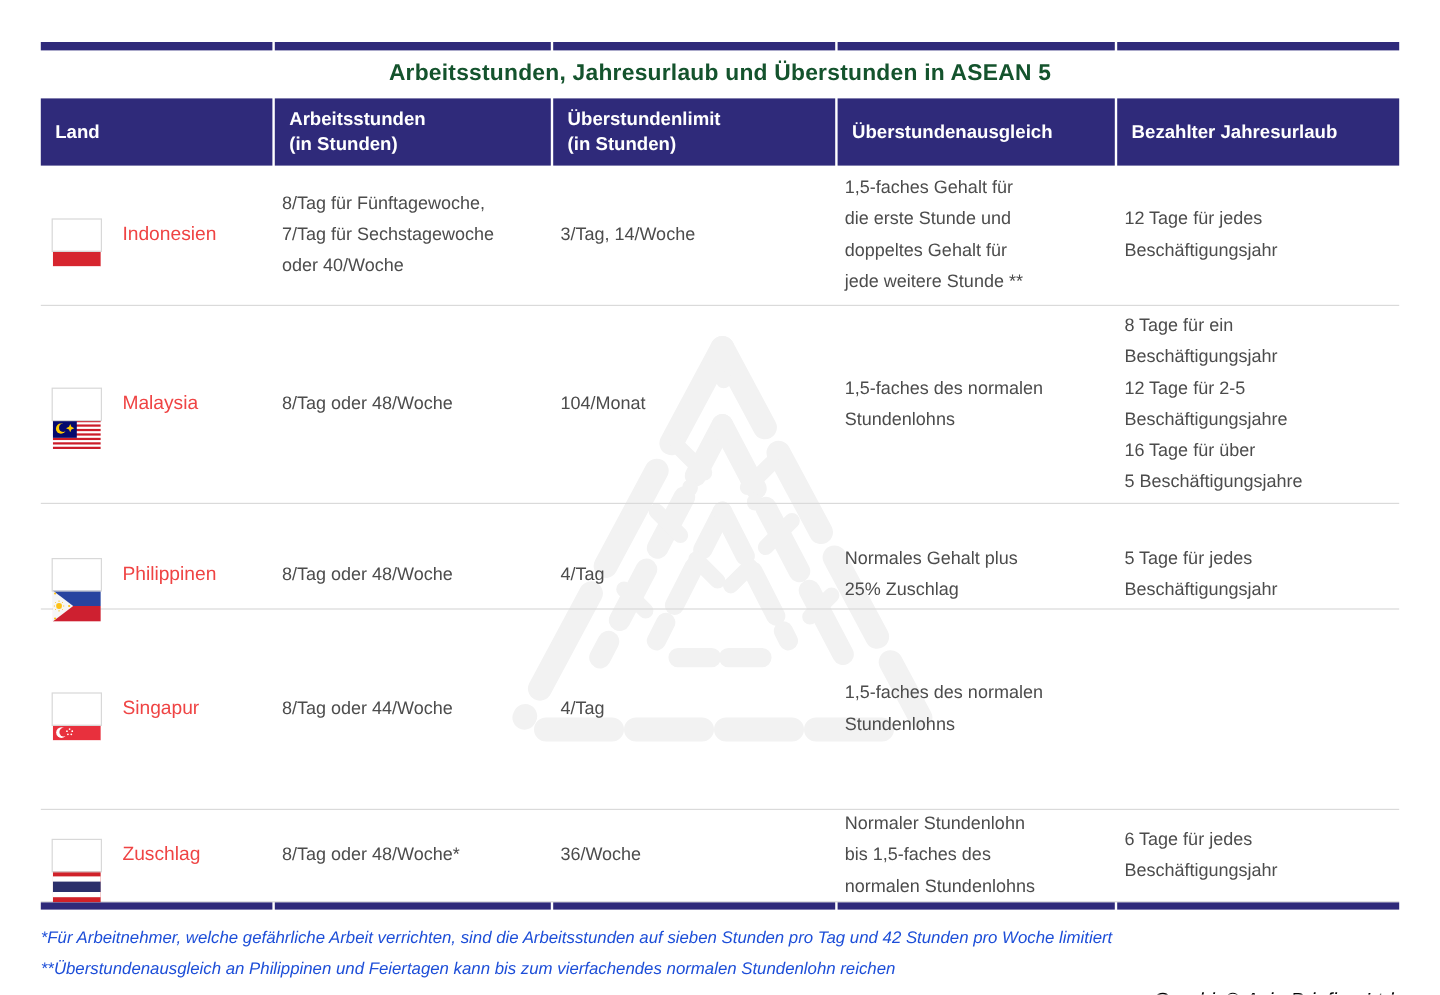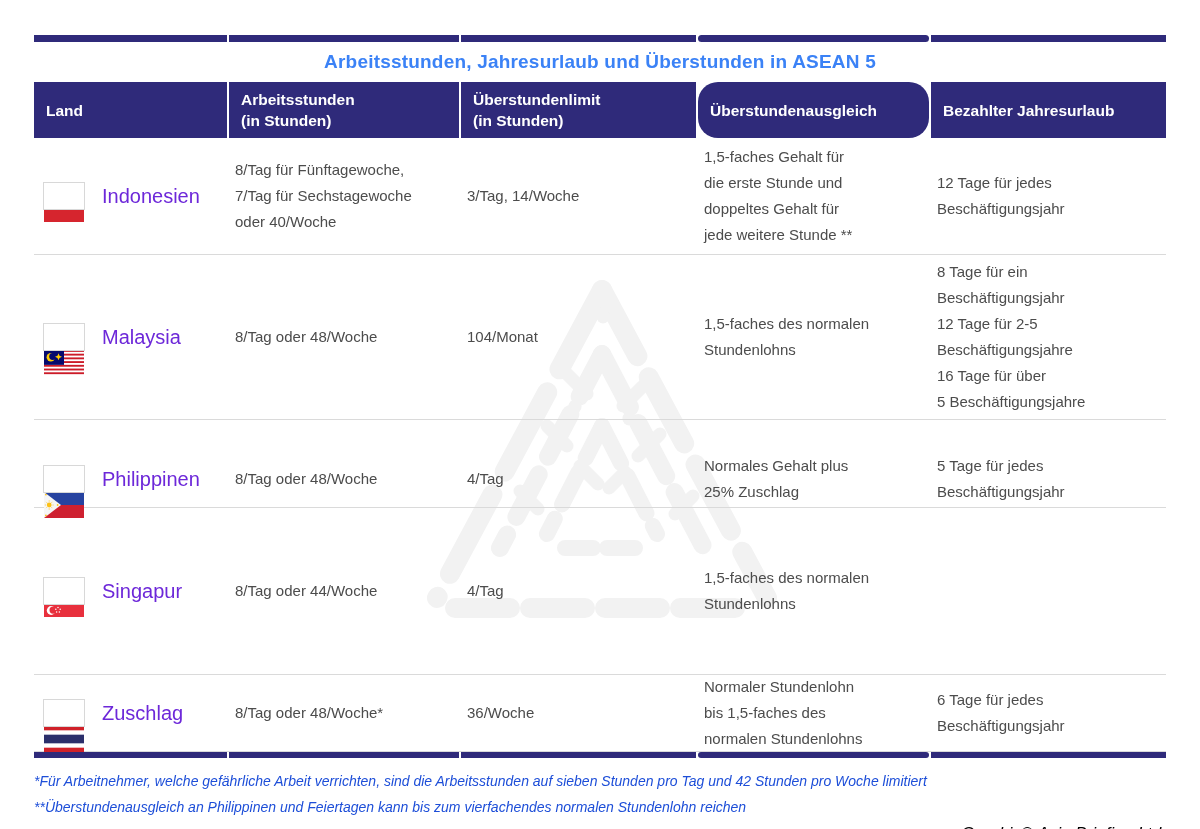--- a/index.html
+++ b/index.html
@@ -2,40 +2,40 @@
 <html><head>
 <meta charset="utf-8">
 <style>
   html,body{margin:0;padding:0;background:#ffffff;}
   .page{position:relative;width:1200px;height:829px;background:#ffffff;overflow:hidden;
         font-family:"Liberation Sans", sans-serif;}
   .watermark{position:absolute;left:415px;top:276px;z-index:0;}
   .content{position:absolute;left:34px;top:35px;width:1132px;z-index:1;}
 
   .topbar,.botbar,.thead,.row{display:flex;gap:2px;}
-  .c1{width:193px;} .c2{width:230px;} .c3{width:235px;} .c4{width:231px;border-radius:20px;} .c5{width:235px;}
+  .c1{width:193px;} .c2{width:230px;} .c3{width:235px;} .c4{width:231px;} .c5{width:235px;}
 
   .topbar .seg{height:7px;background:#2f2a7a;}
   .botbar .seg{height:6px;background:#2f2a7a;}
 
   .title{height:40px;display:flex;align-items:center;justify-content:center;
-         color:#3b82f6;font-weight:bold;font-size:19px;letter-spacing:0.2px;}
+         color:#14532d;font-weight:bold;font-size:19px;letter-spacing:0.2px;}
 
   .thead{height:56px;}
   .th{background:#2f2a7a;color:#ffffff;font-weight:bold;font-size:15.5px;line-height:21px;
       display:flex;align-items:center;padding-left:12px;padding-right:6px;
       white-space:pre-line;box-sizing:border-box;}
 
   .row{border-bottom:1px solid #dadada;box-sizing:border-box;}
   .r0{height:117px;} .r1{height:165px;} .r2{height:58px;margin-top:30px;} .r3{height:167px;} .r4{height:77px;}
 
   .td{display:flex;align-items:center;padding-left:6px;padding-right:8px;
       font-size:15px;color:#4c4c4c;line-height:26px;white-space:pre-line;box-sizing:border-box;}
   .td.c1{padding-left:10px;gap:18px;}
-  .country{font-size:20px;color:#6d28d9;text-align:center;}
+  .country{font-size:16px;color:#ef4444;text-align:center;}
 
   .flag{width:40px;min-width:40px;height:26px;display:inline-block;outline:1px solid #d8d8d8;}
   .flag svg{display:block;width:100%;height:100%;}
 
   .footnotes{margin-top:10px;}
   .footnote{font-style:italic;color:#1d4ed8;font-size:14px;line-height:26px;}
   .credit{text-align:right;font-style:italic;font-size:17px;color:#000000;margin-top:4px;}
 </style>
 </head>
 <body>

